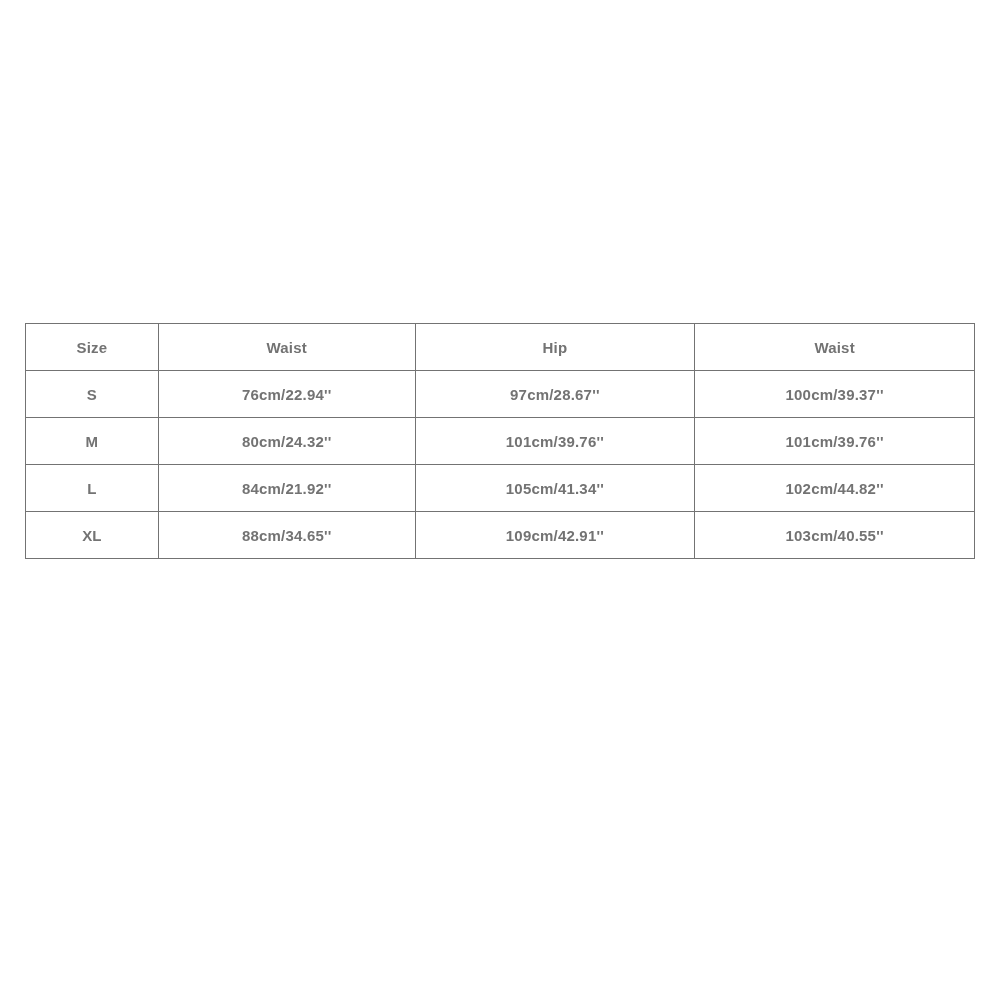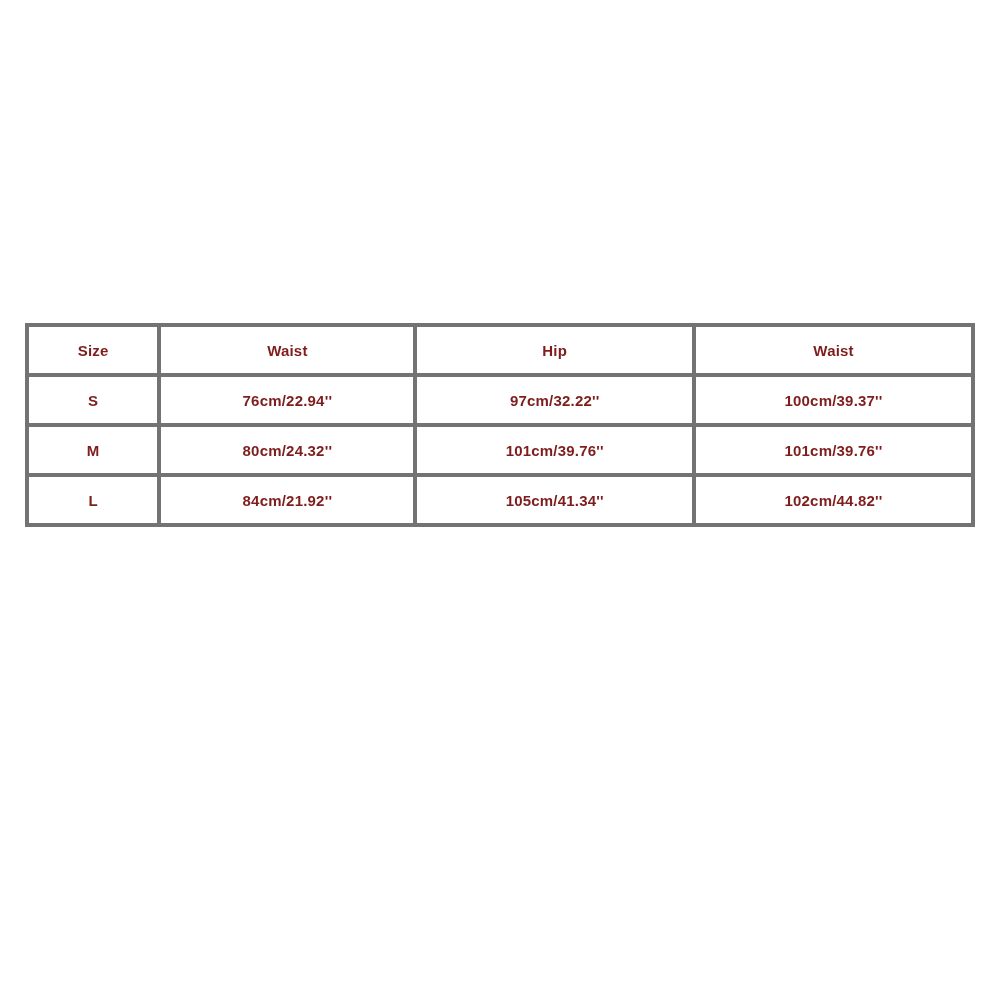--- a/index.html
+++ b/index.html
@@ -18,28 +18,28 @@
   table.size-chart {
     position: absolute;
     left: 25px;
     top: 323px;
     width: 950px;
     border-collapse: collapse;
     table-layout: fixed;
   }
   table.size-chart th,
   table.size-chart td {
-    border: 4px solid #737373;
+    border: 1px solid #737373;
     height: 46px;
     padding: 0;
     text-align: center;
     vertical-align: middle;
     font-size: 15px;
     font-weight: bold;
-    color: #7f1d1d;
+    color: #737373;
     background: #ffffff;
     letter-spacing: 0.2px;
   }
 </style>
 </head>
 <body>
 
 <div class="canvas">
   <table class="size-chart">
     <colgroup>
@@ -53,30 +53,36 @@
         <th>Size</th>
         <th>Waist</th>
         <th>Hip</th>
         <th>Waist</th>
       </tr>
     </thead>
     <tbody>
       <tr>
         <td>S</td>
         <td>76cm/22.94''</td>
-        <td>97cm/32.22''</td>
+        <td>97cm/28.67''</td>
         <td>100cm/39.37''</td>
       </tr>
       <tr>
         <td>M</td>
         <td>80cm/24.32''</td>
         <td>101cm/39.76''</td>
         <td>101cm/39.76''</td>
       </tr>
       <tr>
         <td>L</td>
         <td>84cm/21.92''</td>
         <td>105cm/41.34''</td>
         <td>102cm/44.82''</td>
       </tr>
+      <tr>
+        <td>XL</td>
+        <td>88cm/34.65''</td>
+        <td>109cm/42.91''</td>
+        <td>103cm/40.55''</td>
+      </tr>
     </tbody>
   </table>
 </div>
 
 </body></html>

